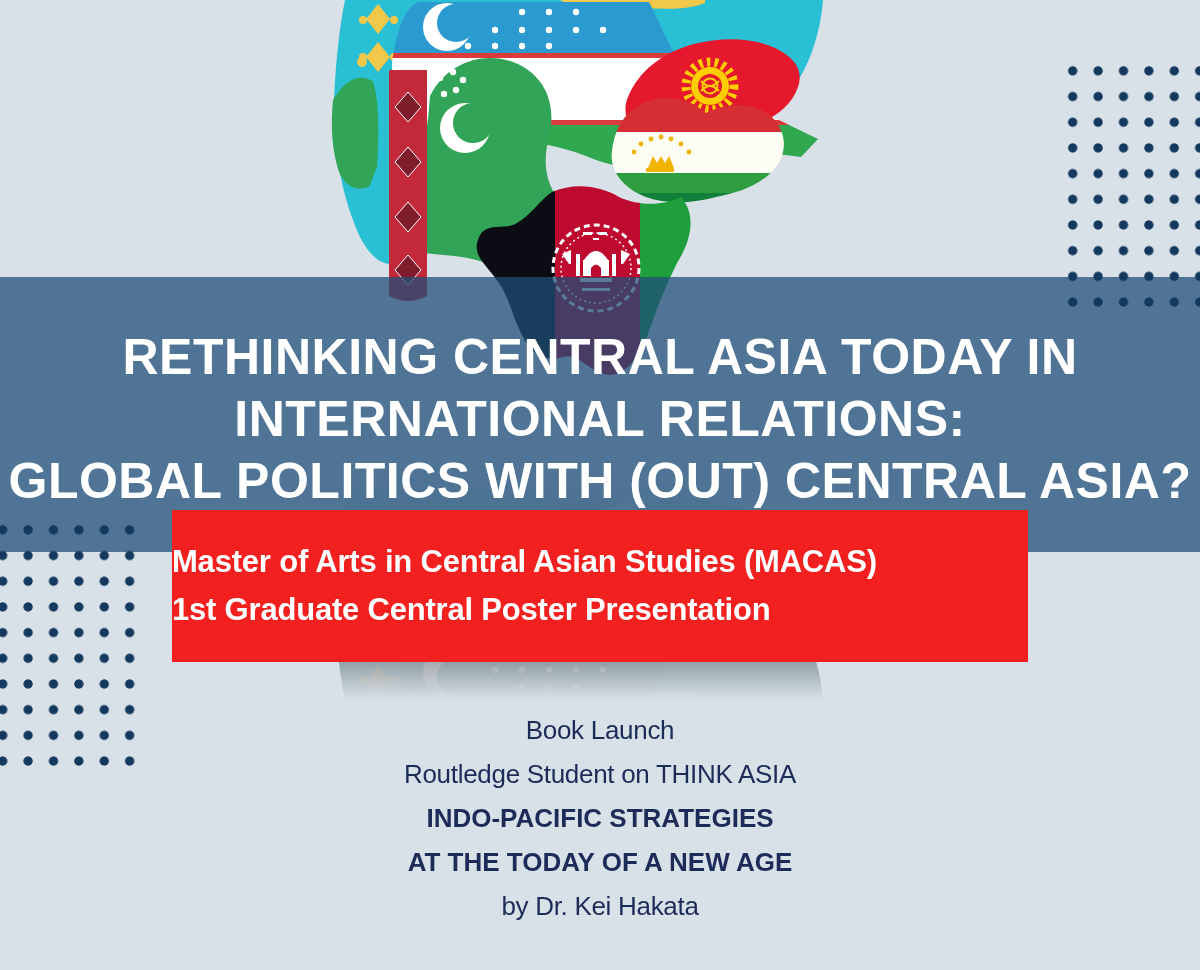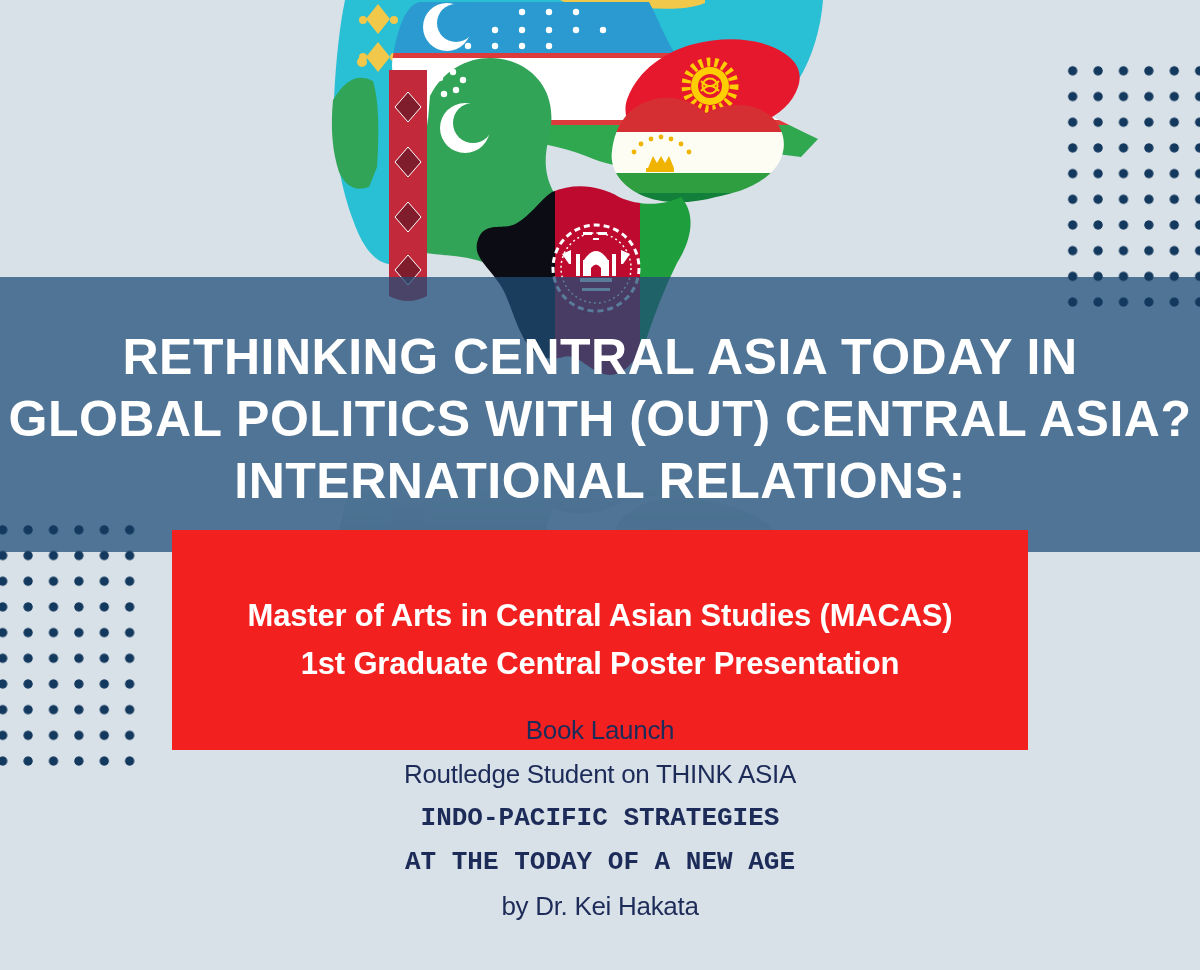--- a/index.html
+++ b/index.html
@@ -23,37 +23,35 @@
     background:rgba(31,78,120,0.74); z-index:3;
     display:flex; flex-direction:column; justify-content:center;
     text-align:center; padding-top:8px; box-sizing:border-box;
   }
   .title-line {
     color:#ffffff; font-size:50px; font-weight:bold;
     line-height:62px; letter-spacing:.5px; white-space:nowrap;
   }
   
   .program-box {
-    position:absolute; left:172px; top:510px; width:856px; height:220px;
+    position:absolute; left:172px; top:510px; width:856px; height:152px;
     background:#f32020; z-index:4;
     display:flex; flex-direction:column; justify-content:center;
-    text-align:center;
-    margin-top:20px;
   }
   .program-line {
     color:#ffffff; font-size:31px; font-weight:bold;
     line-height:48px; letter-spacing:-0.2px; white-space:nowrap;
   }
   
   .book {
     position:absolute; left:0; top:708px; width:1200px; z-index:4;
     text-align:center; color:#1d2b59;
   }
   .book-line { font-size:26px; line-height:44px; letter-spacing:-0.3px; }
-  .book-line.bold { font-weight:800; letter-spacing:0;font-family:Liberation Mono, monospace; }
+  .book-line.bold { font-weight:800; letter-spacing:0; }
   
   .dots {
     position:absolute; z-index:5; width:153px; height:256px;
     background-image:radial-gradient(circle, #14395e 4.2px, rgba(20,57,94,0) 5px);
     background-size:25.4px 25.7px;
   }
   .dots-left  { left:-10px;  top:517px; }
   .dots-right { left:1060px; top:58px;  }
 </style>
 </head>
@@ -192,22 +190,22 @@
       </g>
     </g>
   </svg>
 
   <svg class="map-reflection" width="1200" height="400" viewBox="0 0 1200 400">
     <use href="#themap"></use>
   </svg>
 
   <div class="banner">
     <div class="title-line">RETHINKING CENTRAL ASIA TODAY IN</div>
+    <div class="title-line">INTERNATIONAL RELATIONS:</div>
     <div class="title-line">GLOBAL POLITICS WITH (OUT) CENTRAL ASIA?</div>
-    <div class="title-line">INTERNATIONAL RELATIONS:</div>
   </div>
 
   <div class="program-box">
     <div class="program-line">Master of Arts in Central Asian Studies (MACAS)</div>
     <div class="program-line">1st Graduate Central Poster Presentation</div>
   </div>
 
   <div class="book">
     <div class="book-line">Book Launch</div>
     <div class="book-line">Routledge Student on THINK ASIA</div>

